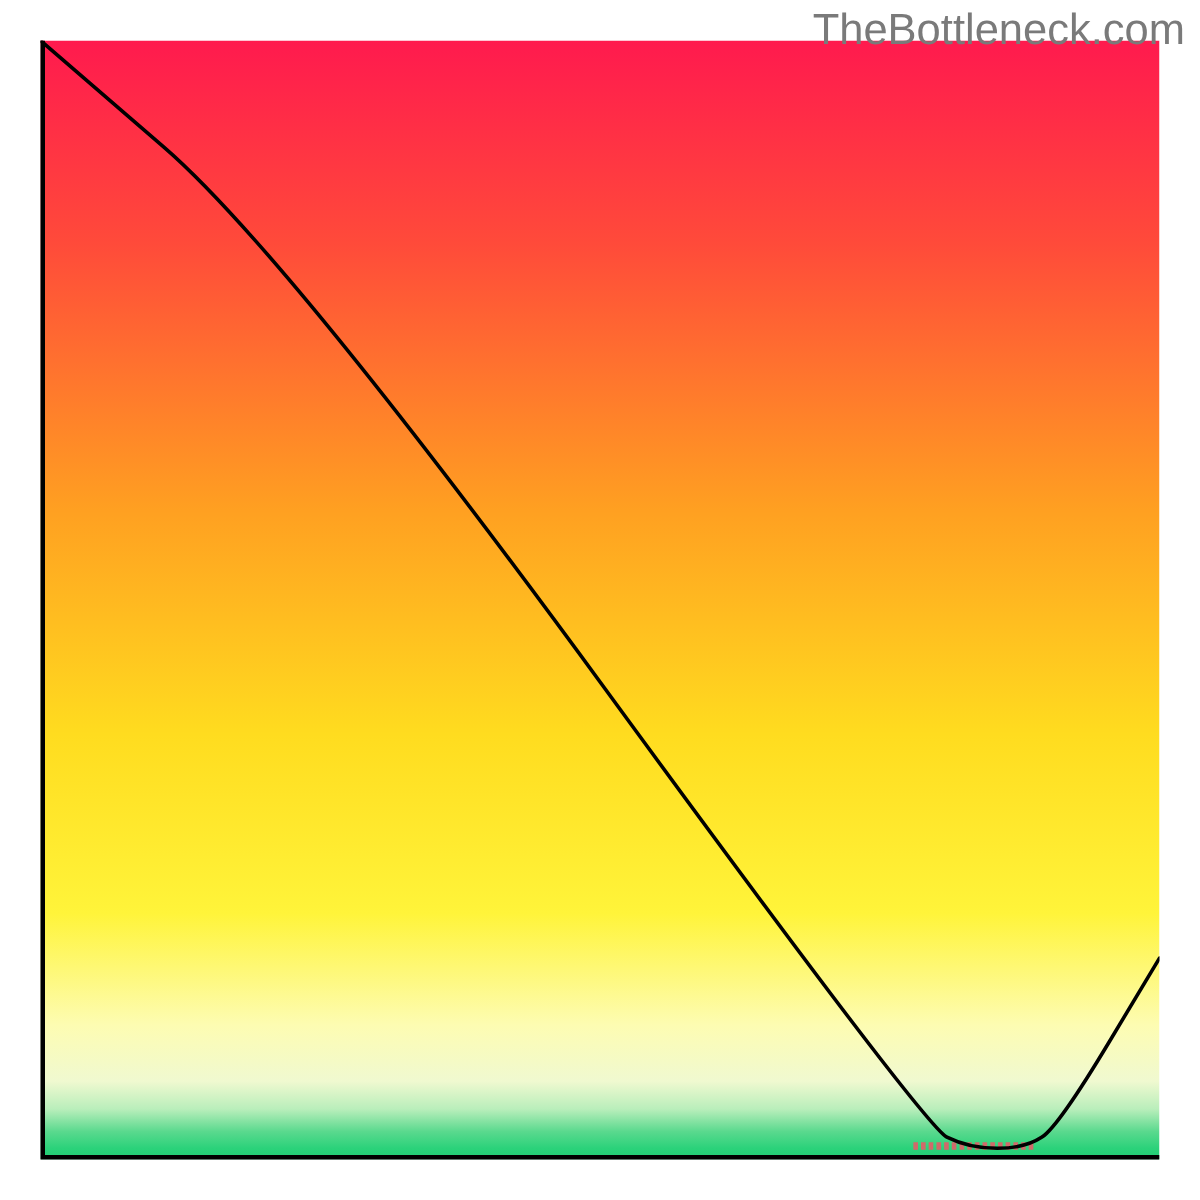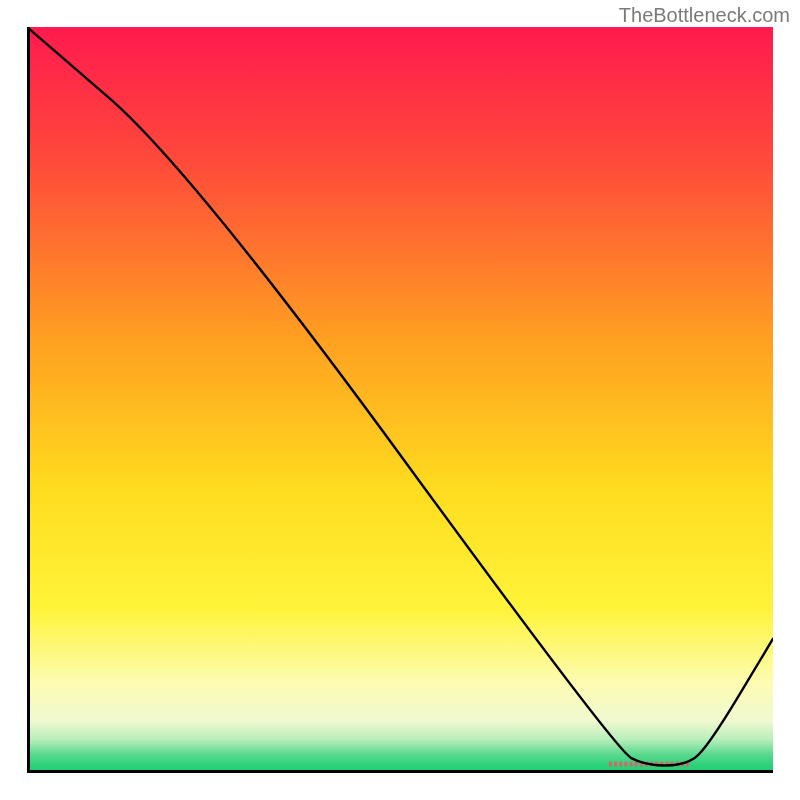--- a/index.html
+++ b/index.html
@@ -8,21 +8,21 @@
     width: 800px;
     height: 800px;
     background: #fff;
     font-family: Arial, Helvetica, sans-serif;
     position: relative;
   }
   .watermark {
     position: absolute;
     top: 4px;
     right: 10px;
-    font-size: 20px;
+    font-size: 29px;
     color: #7a7a7a;
     font-weight: 400;
     z-index: 10;
   }
   .plot-area {
     position: absolute;
     left: 27px;
     top: 27px;
     width: 746px;
     height: 746px;

